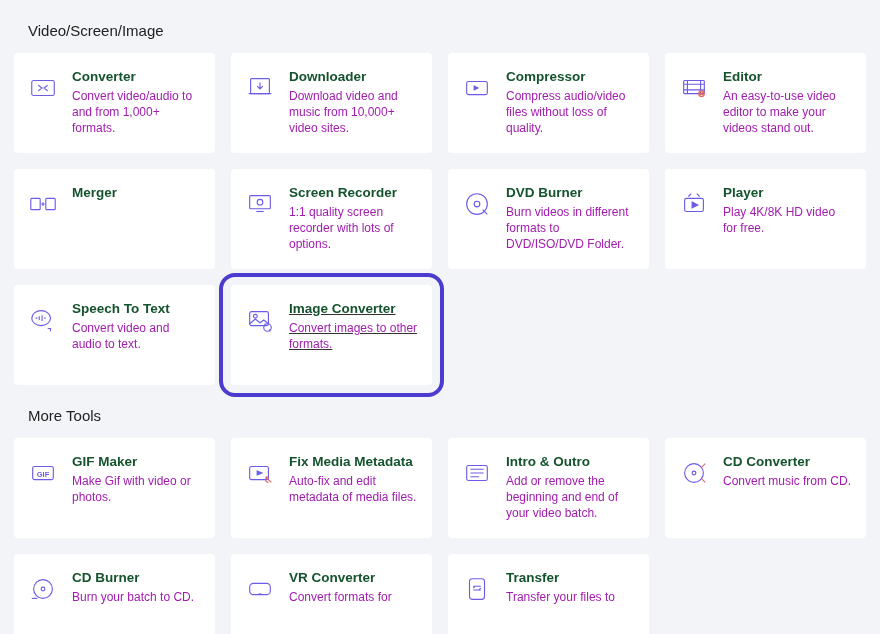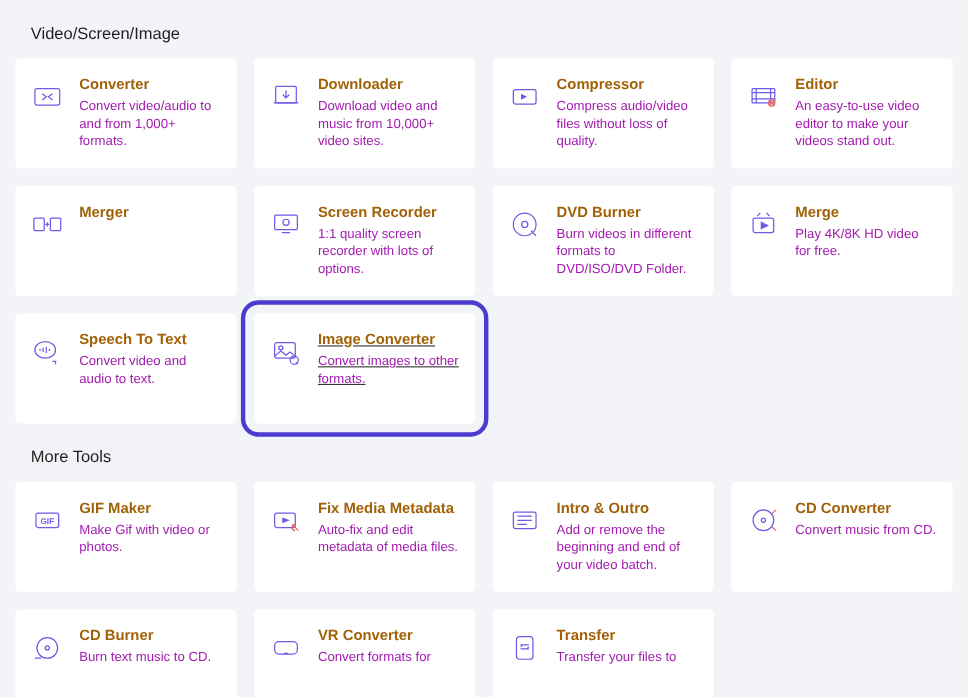--- a/index.html
+++ b/index.html
@@ -46,21 +46,21 @@
     color: #0f766e;
     display: flex;
     align-items: center;
     justify-content: center;
   }
   .icon-box svg { width: 30px; height: 30px; stroke: #6b5ce7; fill: none; stroke-width: 1.2; }
   .card-body { flex: 1; }
   .card-title {
     font-size: 13.5px;
     font-weight: 600;
-    color: #a16207;
+    color: #14532d;
     margin-bottom: 4px;
   }
   .card-desc {
     font-size: 12px;
     line-height: 1.35;
     color: #a21caf;
   }
 </style>
 </head>
 <body>
@@ -158,21 +158,21 @@
       </div>
       <div class="card">
         <div class="icon-box">
           <svg viewBox="0 0 32 32">
             <rect x="6" y="10" width="20" height="14" rx="2"></rect>
             <path d="M14 14 l6 3 -6 3 z" fill="#6b5ce7"></path>
             <path d="M10 8 l3 -3 M22 8 l-3 -3"></path>
           </svg>
         </div>
         <div class="card-body">
-          <div class="card-title">Merge</div>
+          <div class="card-title">Player</div>
           <div class="card-desc">Play 4K/8K HD video for free.</div>
         </div>
       </div>
       <div class="card">
         <div class="icon-box">
           <svg viewBox="0 0 32 32">
             <ellipse cx="14" cy="14" rx="10" ry="8"></ellipse>
             <path d="M8 14 h2 M12 12 v4 M15 11 v6 M18 13 v2 M21 25 h3 v3"></path>
           </svg>
         </div>
@@ -251,21 +251,21 @@
       <div class="card">
         <div class="icon-box">
           <svg viewBox="0 0 32 32">
             <circle cx="16" cy="16" r="10"></circle>
             <circle cx="16" cy="16" r="2"></circle>
             <path d="M4 26 h6"></path>
           </svg>
         </div>
         <div class="card-body">
           <div class="card-title">CD Burner</div>
-          <div class="card-desc">Burn text music to CD.</div>
+          <div class="card-desc">Burn your batch to CD.</div>
         </div>
       </div>
       <div class="card">
         <div class="icon-box">
           <svg viewBox="0 0 32 32">
             <rect x="5" y="10" width="22" height="12" rx="4"></rect>
             <path d="M14 22 a3 3 0 0 1 4 0"></path>
           </svg>
         </div>
         <div class="card-body">

